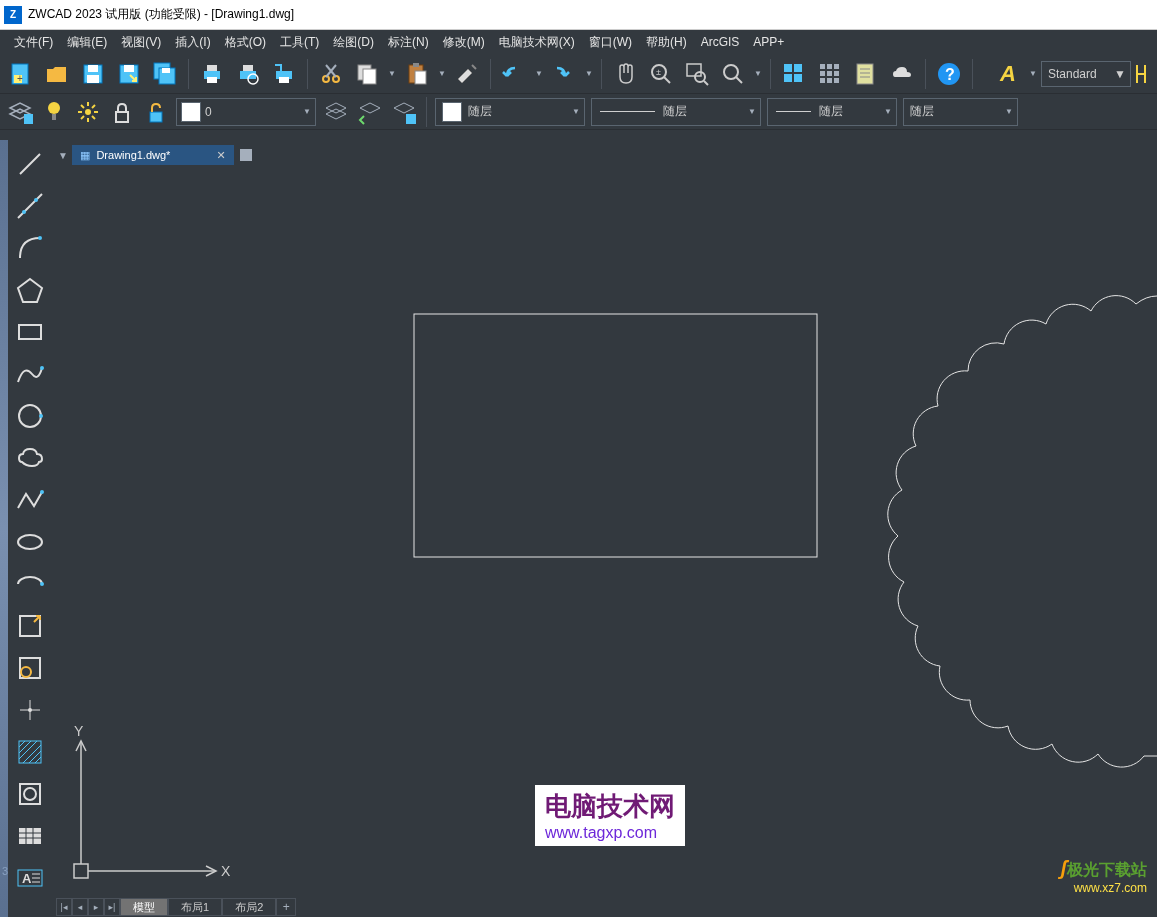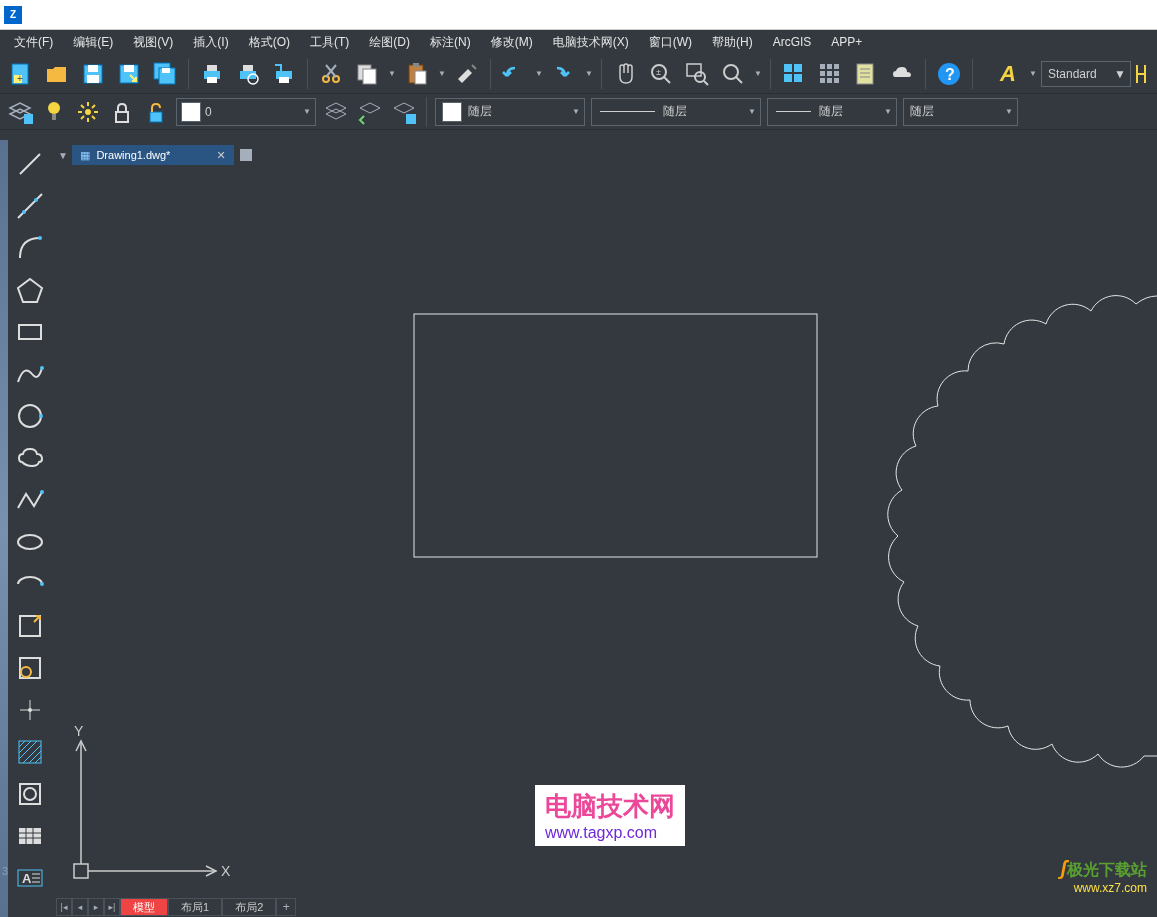--- a/index.html
+++ b/index.html
@@ -4,21 +4,21 @@
 <style>
 * { margin: 0; padding: 0; box-sizing: border-box; font-family: "Microsoft YaHei", Arial, sans-serif; }
 body { width: 1157px; height: 917px; background: #33393f; overflow: hidden; position: relative; }
 
 
 .titlebar { height: 30px; background: #fff; display: flex; align-items: center; padding: 0 4px; border-bottom: 1px solid #ccc; }
 .titlebar .app-icon { width: 18px; height: 18px; background: #0066cc; margin-right: 6px; display: flex; align-items: center; justify-content: center; color: #fff; font-size: 10px; font-weight: bold; }
 .titlebar .title-text { font-size: 12px; color: #000; }
 
 
-.menubar { height: 24px; background: #33393f; display: flex; align-items: center; padding: 0 8px; gap: 8px; }
+.menubar { height: 24px; background: #33393f; display: flex; align-items: center; padding: 0 8px; gap: 2px; }
 .menubar .menu-item { color: #e5e5e5; font-size: 12px; padding: 2px 6px; cursor: pointer; }
 
 
 .toolbar-row { height: 40px; background: #33393f; display: flex; align-items: center; padding: 2px 4px; gap: 2px; border-bottom: 1px solid #2a2e33; }
 .tool-btn { width: 34px; height: 34px; display: flex; align-items: center; justify-content: center; cursor: pointer; border: 1px solid transparent; }
 .tool-sep { width: 1px; height: 30px; background: #4a515a; margin: 0 4px; }
 .tool-dd-arrow { width: 12px; font-size: 8px; color: #a5afbc; text-align: center; cursor: pointer; }
 
 
 .props-row { height: 36px; background: #33393f; display: flex; align-items: center; padding: 2px 4px; gap: 2px; border-bottom: 1px solid #2a2e33; }
@@ -43,44 +43,45 @@
 .doc-new-tab { width: 20px; height: 20px; display: flex; align-items: center; justify-content: center; cursor: pointer; color: #a5afbc; }
 
 
 .canvas-area { position: absolute; left: 56px; top: 166px; right: 0; bottom: 20px; background: #33393f; overflow: hidden; }
 .canvas-svg { width: 100%; height: 100%; }
 
 
 .layout-tabs { position: absolute; left: 56px; bottom: 0; height: 20px; display: flex; align-items: center; gap: 0; background: #33393f; z-index: 4; }
 .layout-nav-btn { width: 16px; height: 18px; color: #a5afbc; font-size: 9px; display: flex; align-items: center; justify-content: center; cursor: pointer; border: 1px solid #4a515a; }
 .layout-tab { height: 18px; padding: 0 12px; color: #ccc; font-size: 11px; display: flex; align-items: center; border: 1px solid #4a515a; cursor: pointer; }
-.layout-tab.active { background: #ef4444; color: #fff; }
+.layout-tab.active { background: #737373; color: #fff; }
 .layout-add { width: 20px; height: 18px; display: flex; align-items: center; justify-content: center; color: #a5afbc; font-size: 12px; cursor: pointer; border: 1px solid #4a515a; }
 
 
 .watermark1 { position: absolute; left: 535px; top: 785px; z-index: 10; display: flex; }
 .wm-red { background: #fff; padding: 4px 10px; }
-.wm-red .line1 { color: #ec4899; font-size: 26px; font-weight: bold; }
+.wm-red .line1 { color: #701a75; font-size: 26px; font-weight: bold; }
 .wm-red .line2 { color: #6d28d9; font-size: 16px; font-weight: normal; }
 .wm-blue { background: #1180d0; color: #fff; font-size: 36px; font-weight: bold; padding: 6px 14px; display: flex; align-items: center; }
 .watermark2 { position: absolute; right: 10px; bottom: 22px; z-index: 10; text-align: right; }
 .wm2-logo { color: #5aa030; font-size: 16px; font-weight: bold; }
 .wm2-url { color: #fde047; font-size: 12px; }
 
 .extra-left-strip { position: absolute; left: 0; top: 140px; width: 8px; bottom: 0; background: linear-gradient(to bottom, #5a7090 0%, #7a90b0 50%, #5a7090 100%); }
 .left-num { position: absolute; left: 2px; bottom: 40px; color: #88a0c0; font-size: 11px; }
 
 
 svg { display: block; }
 </style>
 </head>
 <body>
 
 <div class="titlebar">
   <div class="app-icon">Z</div>
+  <div class="title-text">ZWCAD 2023 试用版 (功能受限) - [Drawing1.dwg]</div>
 </div>
 
 <div class="menubar">
   <div class="menu-item">文件(F)</div>
   <div class="menu-item">编辑(E)</div>
   <div class="menu-item">视图(V)</div>
   <div class="menu-item">插入(I)</div>
   <div class="menu-item">格式(O)</div>
   <div class="menu-item">工具(T)</div>
   <div class="menu-item">绘图(D)</div>

